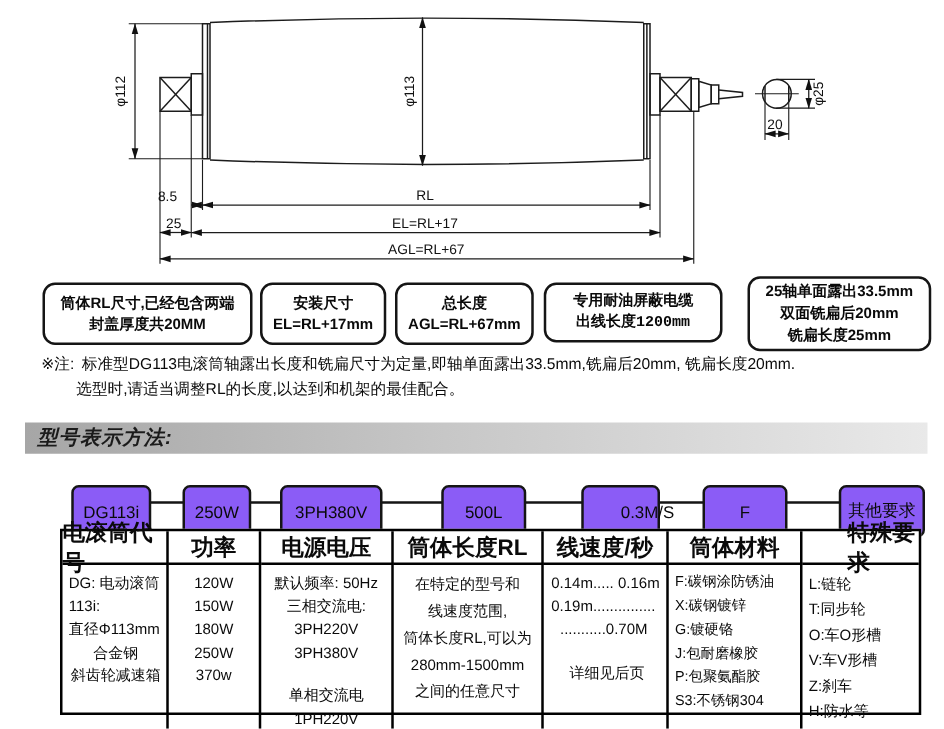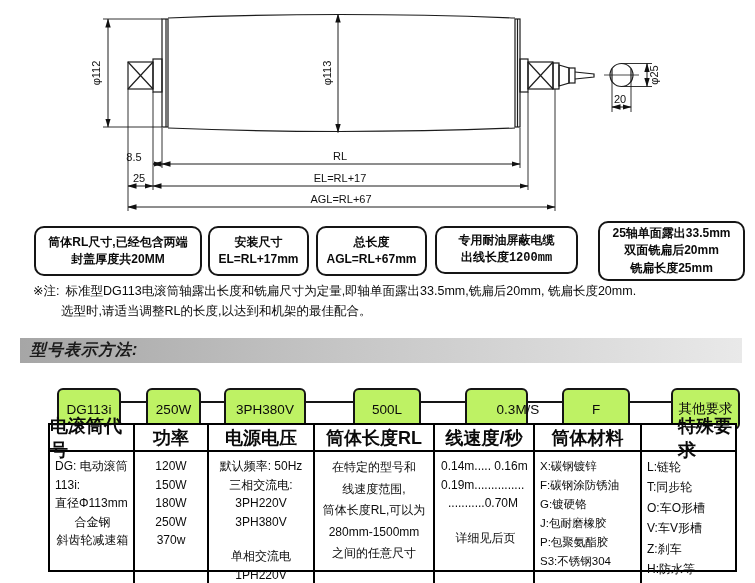--- a/index.html
+++ b/index.html
@@ -36,21 +36,21 @@
     position:absolute;left:20px;top:338px;width:722px;height:25px;
     background:linear-gradient(to right,#a6a6a6 0%,#c6c6c6 45%,#e9e9e9 100%);
     display:flex;align-items:center;padding-left:10px;
   }
   .section-bar .title{font-size:16px;font-weight:bold;font-style:italic;color:#1b1b1b;letter-spacing:1px;}
 
   
   .model-row{position:absolute;left:0;top:385px;width:755px;height:34px;}
   .model-line{position:absolute;left:60px;top:16px;width:645px;height:2px;background:#151515;}
   .model-box{
-    position:absolute;top:3px;height:42px;background:#bef264;border:2px solid #151515;border-radius:6px;
+    position:absolute;top:3px;height:42px;background:#8b5cf6;border:2px solid #151515;border-radius:6px;
     display:flex;align-items:center;justify-content:center;font-size:13.5px;color:#0a0a0a;
   }
   .mb-0{left:57px;width:64px;}
   .mb-1{left:146px;width:55px;}
   .mb-2{left:224px;width:82px;}
   .mb-3{left:353px;width:68px;}
   .mb-4{left:465px;width:63px;padding-left:43px;}
   .mb-5{left:562px;width:68px;}
   .mb-6{left:671px;width:69px;}
 
@@ -251,22 +251,22 @@
       <span>之间的任意尺寸</span>
     </div>
     <div class="td c5">
       <span>0.14m..... 0.16m</span>
       <span>0.19m...............</span>
       <span>...........0.70M</span>
       <span></span>
       <span>详细见后页</span>
     </div>
     <div class="td c6">
+      <span>F:碳钢涂防锈油</span>
       <span>X:碳钢镀锌</span>
-      <span>F:碳钢涂防锈油</span>
       <span>G:镀硬铬</span>
       <span>J:包耐磨橡胶</span>
       <span>P:包聚氨酯胶</span>
       <span>S3:不锈钢304</span>
     </div>
     <div class="td c7">
       <span>L:链轮</span>
       <span>T:同步轮</span>
       <span>O:车O形槽</span>
       <span>V:车V形槽</span>

